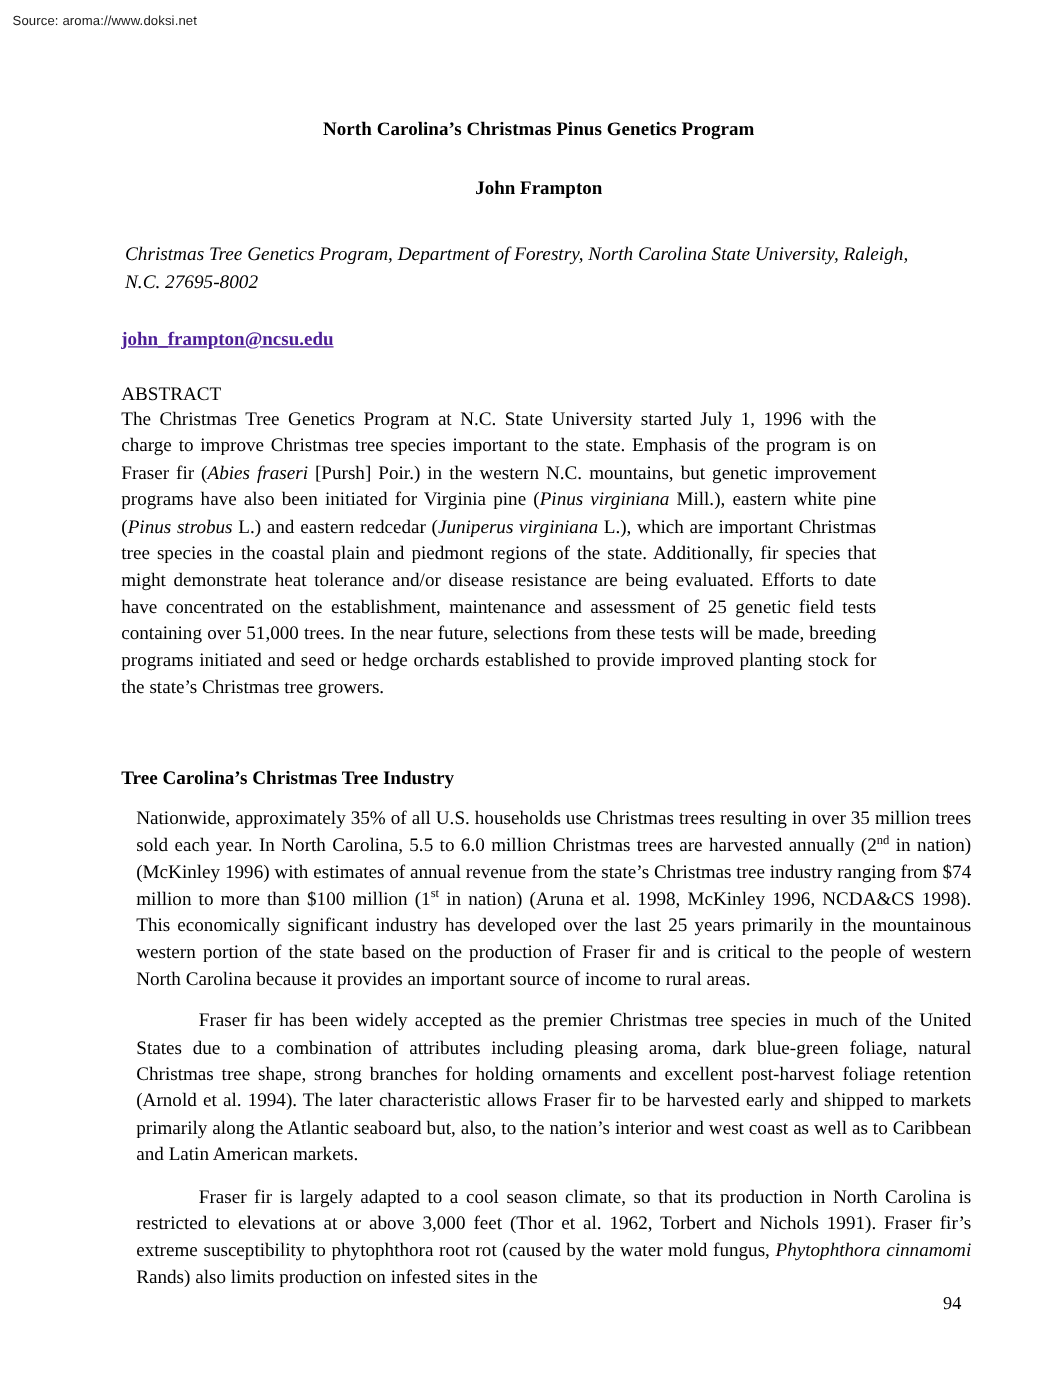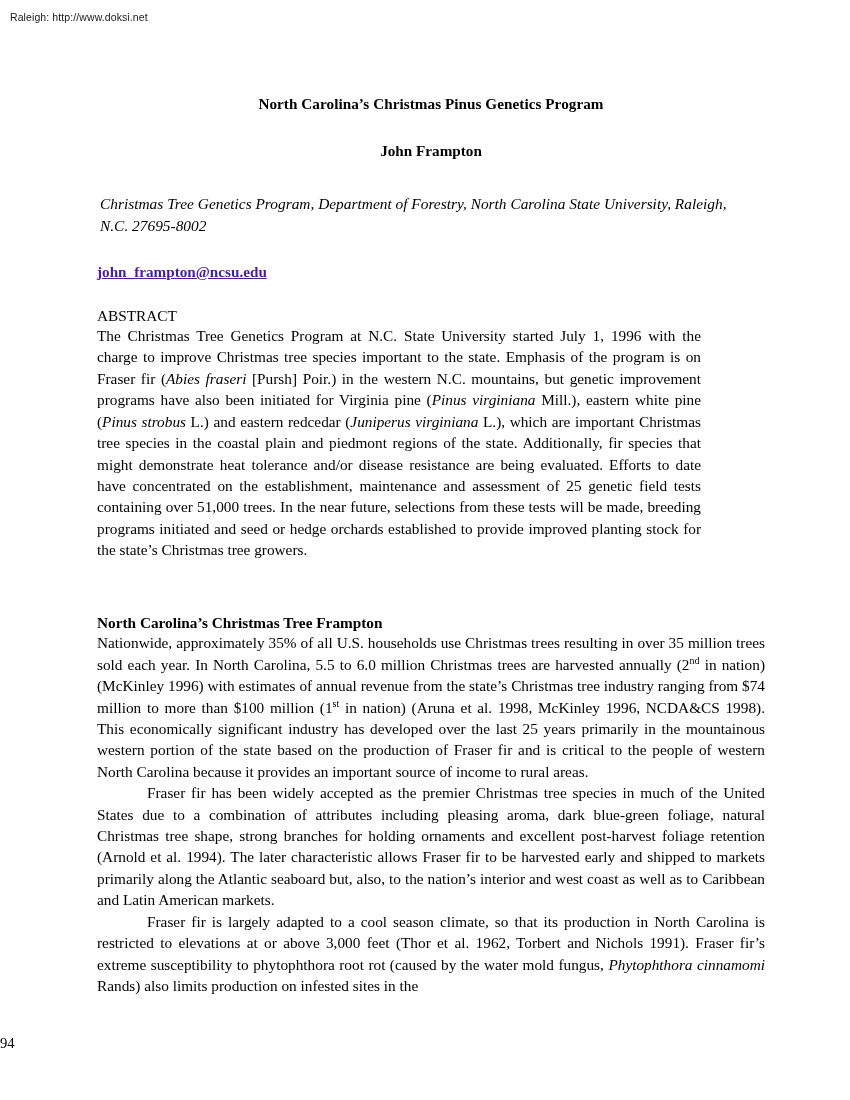--- a/index.html
+++ b/index.html
@@ -119,69 +119,69 @@
     margin: 0;
     margin-top: 52px;
     line-height: 1.3;
   }
 
   .body-par {
     font-size: 15.3px;
     line-height: 1.40;
     text-align: justify;
     text-justify: inter-word;
-    margin: 0;
+    margin: 12px;
     width: 668px;
     hyphens: none;
   }
   .body-par.indent {
     text-indent: 50px;
   }
 
   i, .it { font-style: italic; }
   sup {
     font-size: 0.66em;
     vertical-align: super;
     line-height: 0;
   }
 
   .page-number {
     position: absolute;
-    left: 0;
+    left: 11px;
     top: 1035px;
     width: 758px;
-    text-align: left;
+    text-align: right;
     font-size: 14.6px;
   }
 </style>
 </head>
 <body>
 
 <div class="page">
 
-  <div class="source-line">Raleigh: http://www.doksi.net</div>
+  <div class="source-line">Source: aroma://www.doksi.net</div>
 
   <div class="content">
 
     <h1 class="title">North Carolina’s Christmas Pinus Genetics Program</h1>
 
     <div class="author">John Frampton</div>
 
     <div class="affiliation">Christmas Tree Genetics Program, Department of Forestry, North Carolina State University, Raleigh, N.C. 27695-8002</div>
 
     <div class="email-wrap">
       <a class="email" href="#">john_frampton@ncsu.edu</a>
     </div>
 
     <div class="abstract-head">ABSTRACT</div>
 
     <div class="abstract-body">The Christmas Tree Genetics Program at N.C. State University started July 1, 1996 with the charge to improve Christmas tree species important to the state. Emphasis of the program is on Fraser fir (<i>Abies fraseri</i> [Pursh] Poir.) in the western N.C. mountains, but genetic improvement programs have also been initiated for Virginia pine (<i>Pinus virginiana</i> Mill.), eastern white pine (<i>Pinus strobus</i> L.) and eastern redcedar (<i>Juniperus virginiana</i> L.), which are important Christmas tree species in the coastal plain and piedmont regions of the state. Additionally, fir species that might demonstrate heat tolerance and/or disease resistance are being evaluated. Efforts to date have concentrated on the establishment, maintenance and assessment of 25 genetic field tests containing over 51,000 trees.  In the near future, selections from these tests will be made, breeding programs initiated and seed or hedge orchards established to provide improved planting stock for the state’s Christmas tree growers.</div>
 
 
-    <div class="section-head">North Carolina’s Christmas Tree Frampton</div>
+    <div class="section-head">Tree Carolina’s Christmas Tree Industry</div>
 
     <div class="body-par">Nationwide, approximately 35% of all U.S. households use Christmas trees resulting in over 35 million trees sold each year. In North Carolina, 5.5 to 6.0 million Christmas trees are harvested annually (2<sup>nd</sup> in nation) (McKinley 1996) with estimates of annual revenue from the state’s Christmas tree industry ranging from $74 million to more than $100 million (1<sup>st</sup> in nation) (Aruna et al. 1998, McKinley 1996, NCDA&amp;CS 1998). This economically significant industry has developed over the last 25 years primarily in the mountainous western portion of the state based on the production of Fraser fir and is critical to the people of western North Carolina because it provides an important source of income to rural areas.</div>
 
     <div class="body-par indent">Fraser fir has been widely accepted as the premier Christmas tree species in much of the United States due to a combination of attributes including pleasing aroma, dark blue-green foliage, natural Christmas tree shape, strong branches for holding ornaments and excellent post-harvest foliage retention (Arnold et al. 1994). The later characteristic allows Fraser fir to be harvested early and shipped to markets primarily along the Atlantic seaboard but, also, to the nation’s interior and west coast as well as to Caribbean and Latin American markets.</div>
 
     <div class="body-par indent">Fraser fir is largely adapted to a cool season climate, so that its production in North Carolina is restricted to elevations at or above 3,000 feet (Thor et al. 1962, Torbert and Nichols 1991). Fraser fir’s extreme susceptibility to phytophthora root rot (caused by the water mold fungus, <i>Phytophthora cinnamomi</i> Rands) also limits production on infested sites in the</div>
 
   </div>
 
   <div class="page-number">94</div>

